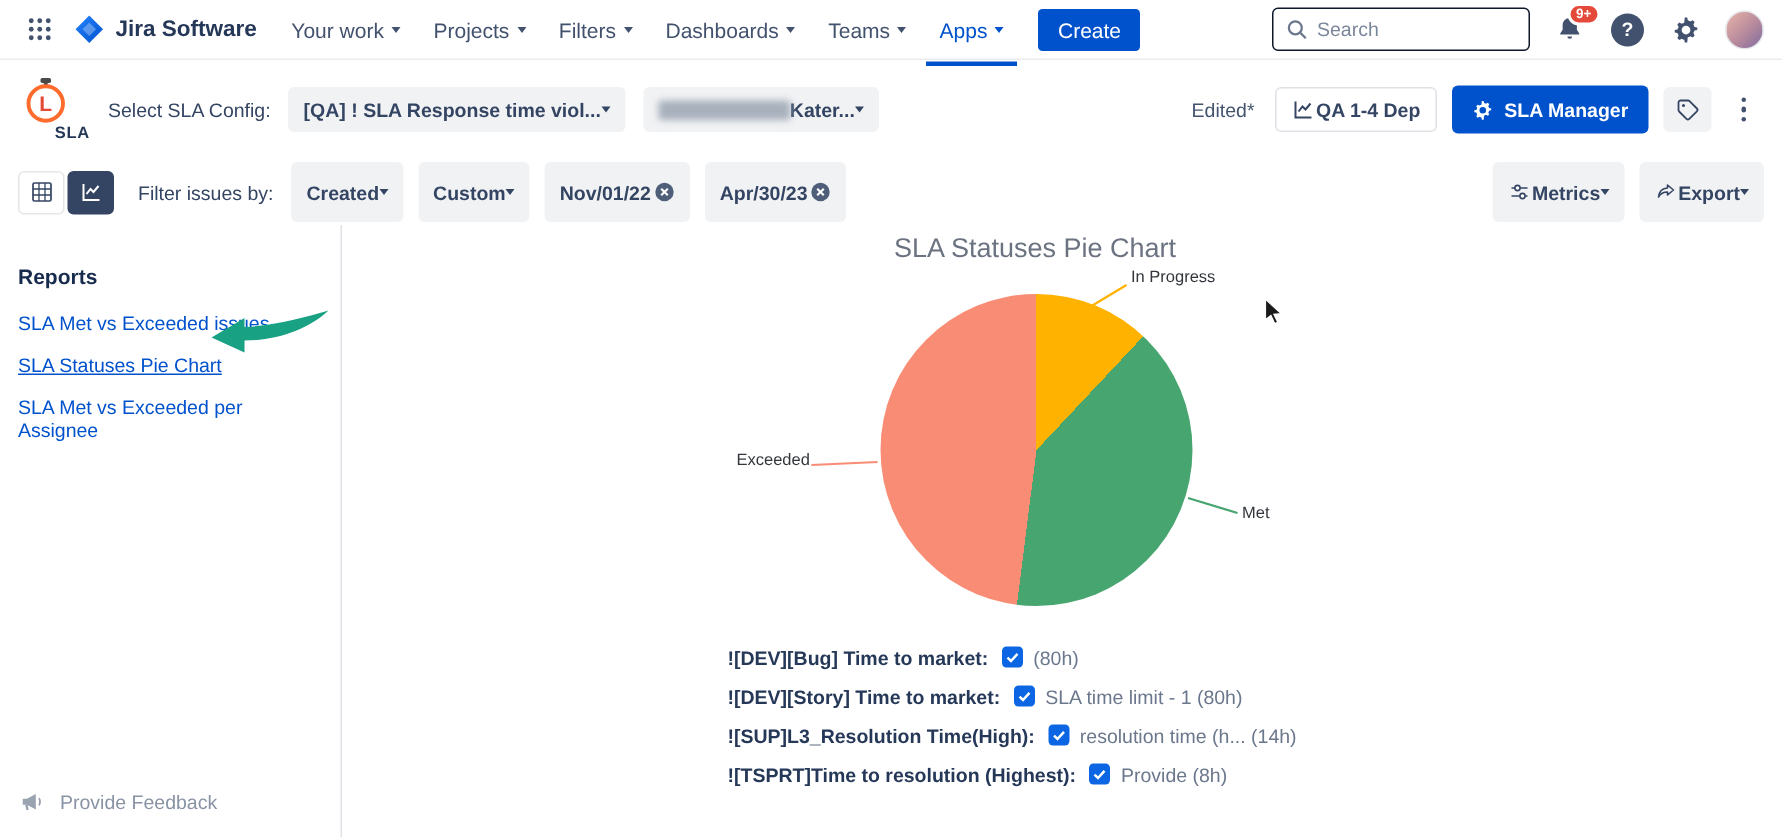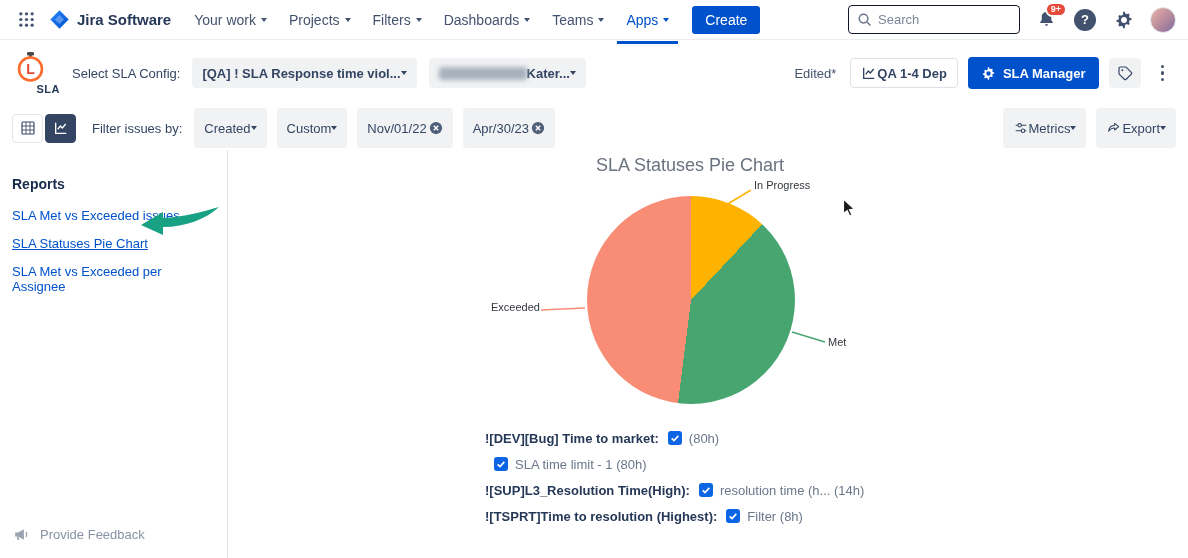--- a/index.html
+++ b/index.html
@@ -73,21 +73,21 @@
 
   
   .filterbar {
     position:absolute; top:106px; left:0; width:1188px; height:44px;
     display:flex; align-items:center; padding:0 12px; gap:10px; background:#fff;
   }
   .viewtoggle { display:flex; gap:2px; margin-right:6px; }
   .viewbtn { width:31px; height:29px; border-radius:4px; display:flex; align-items:center; justify-content:center; background:#fff; border:1px solid #E4E6EA; cursor:pointer; }
   .viewbtn.active { background:var(--active-view-bg,#344563); border-color:var(--active-view-bg,#344563); }
   .filter-label { font-size:13px; color:#344563; margin-right:2px; }
-  .chip.small { height:40px; font-weight:400; }
+  .chip.small { height:40px; font-weight:700; }
   .chip .removewrap { display:flex; align-items:center; margin-left:2px; }
   .filterbar-right { margin-left:auto; display:flex; align-items:center; gap:10px; }
 
   
   .sidebar {
     position:absolute; top:150px; left:0; width:228px; bottom:0;
     border-right:1px solid #DFE1E6; padding:26px 12px 12px 12px; background:#fff;
   }
   .sidebar h2 { font-size:14px; font-weight:bold; color:#172B4D; margin-bottom:16px; }
   .report-link { display:block; font-size:13px; color:var(--link-blue,#0052CC); text-decoration:none; margin-bottom:13px; cursor:pointer; }
@@ -360,20 +360,21 @@
     <div class="metric-row">
       <span class="mlabel">![DEV][Bug] Time to market:</span>
       <span class="checkbox">
         <svg width="10" height="10" viewBox="0 0 12 12">
             <polyline points="2,6.5 4.8,9.2 10,3.5" fill="none" stroke="#fff" stroke-width="2"></polyline>
           </svg>
       </span>
       <span class="mvalue">(80h)</span>
     </div>
     <div class="metric-row">
+      <span class="mlabel">![DEV][Story] Time to market:</span>
       <span class="checkbox">
         <svg width="10" height="10" viewBox="0 0 12 12">
             <polyline points="2,6.5 4.8,9.2 10,3.5" fill="none" stroke="#fff" stroke-width="2"></polyline>
           </svg>
       </span>
       <span class="mvalue">SLA time limit - 1 (80h)</span>
     </div>
     <div class="metric-row">
       <span class="mlabel">![SUP]L3_Resolution Time(High):</span>
       <span class="checkbox">
@@ -383,20 +384,20 @@
       </span>
       <span class="mvalue">resolution time (h... (14h)</span>
     </div>
     <div class="metric-row">
       <span class="mlabel">![TSPRT]Time to resolution (Highest):</span>
       <span class="checkbox">
         <svg width="10" height="10" viewBox="0 0 12 12">
             <polyline points="2,6.5 4.8,9.2 10,3.5" fill="none" stroke="#fff" stroke-width="2"></polyline>
           </svg>
       </span>
-      <span class="mvalue">Filter (8h)</span>
+      <span class="mvalue">Provide (8h)</span>
     </div>
   </div>
 </main>
 
 <svg class="mouse-cursor" width="18" height="20" viewBox="0 0 14 18">
   <path d="M2 1l0 13 3.4-2.6 2.2 4.8 2.2-1-2.3-4.7 4.5-0.4z" fill="#1b1b1b" stroke="#fff" stroke-width="1.1"></path>
 </svg>
 
 </body></html>

